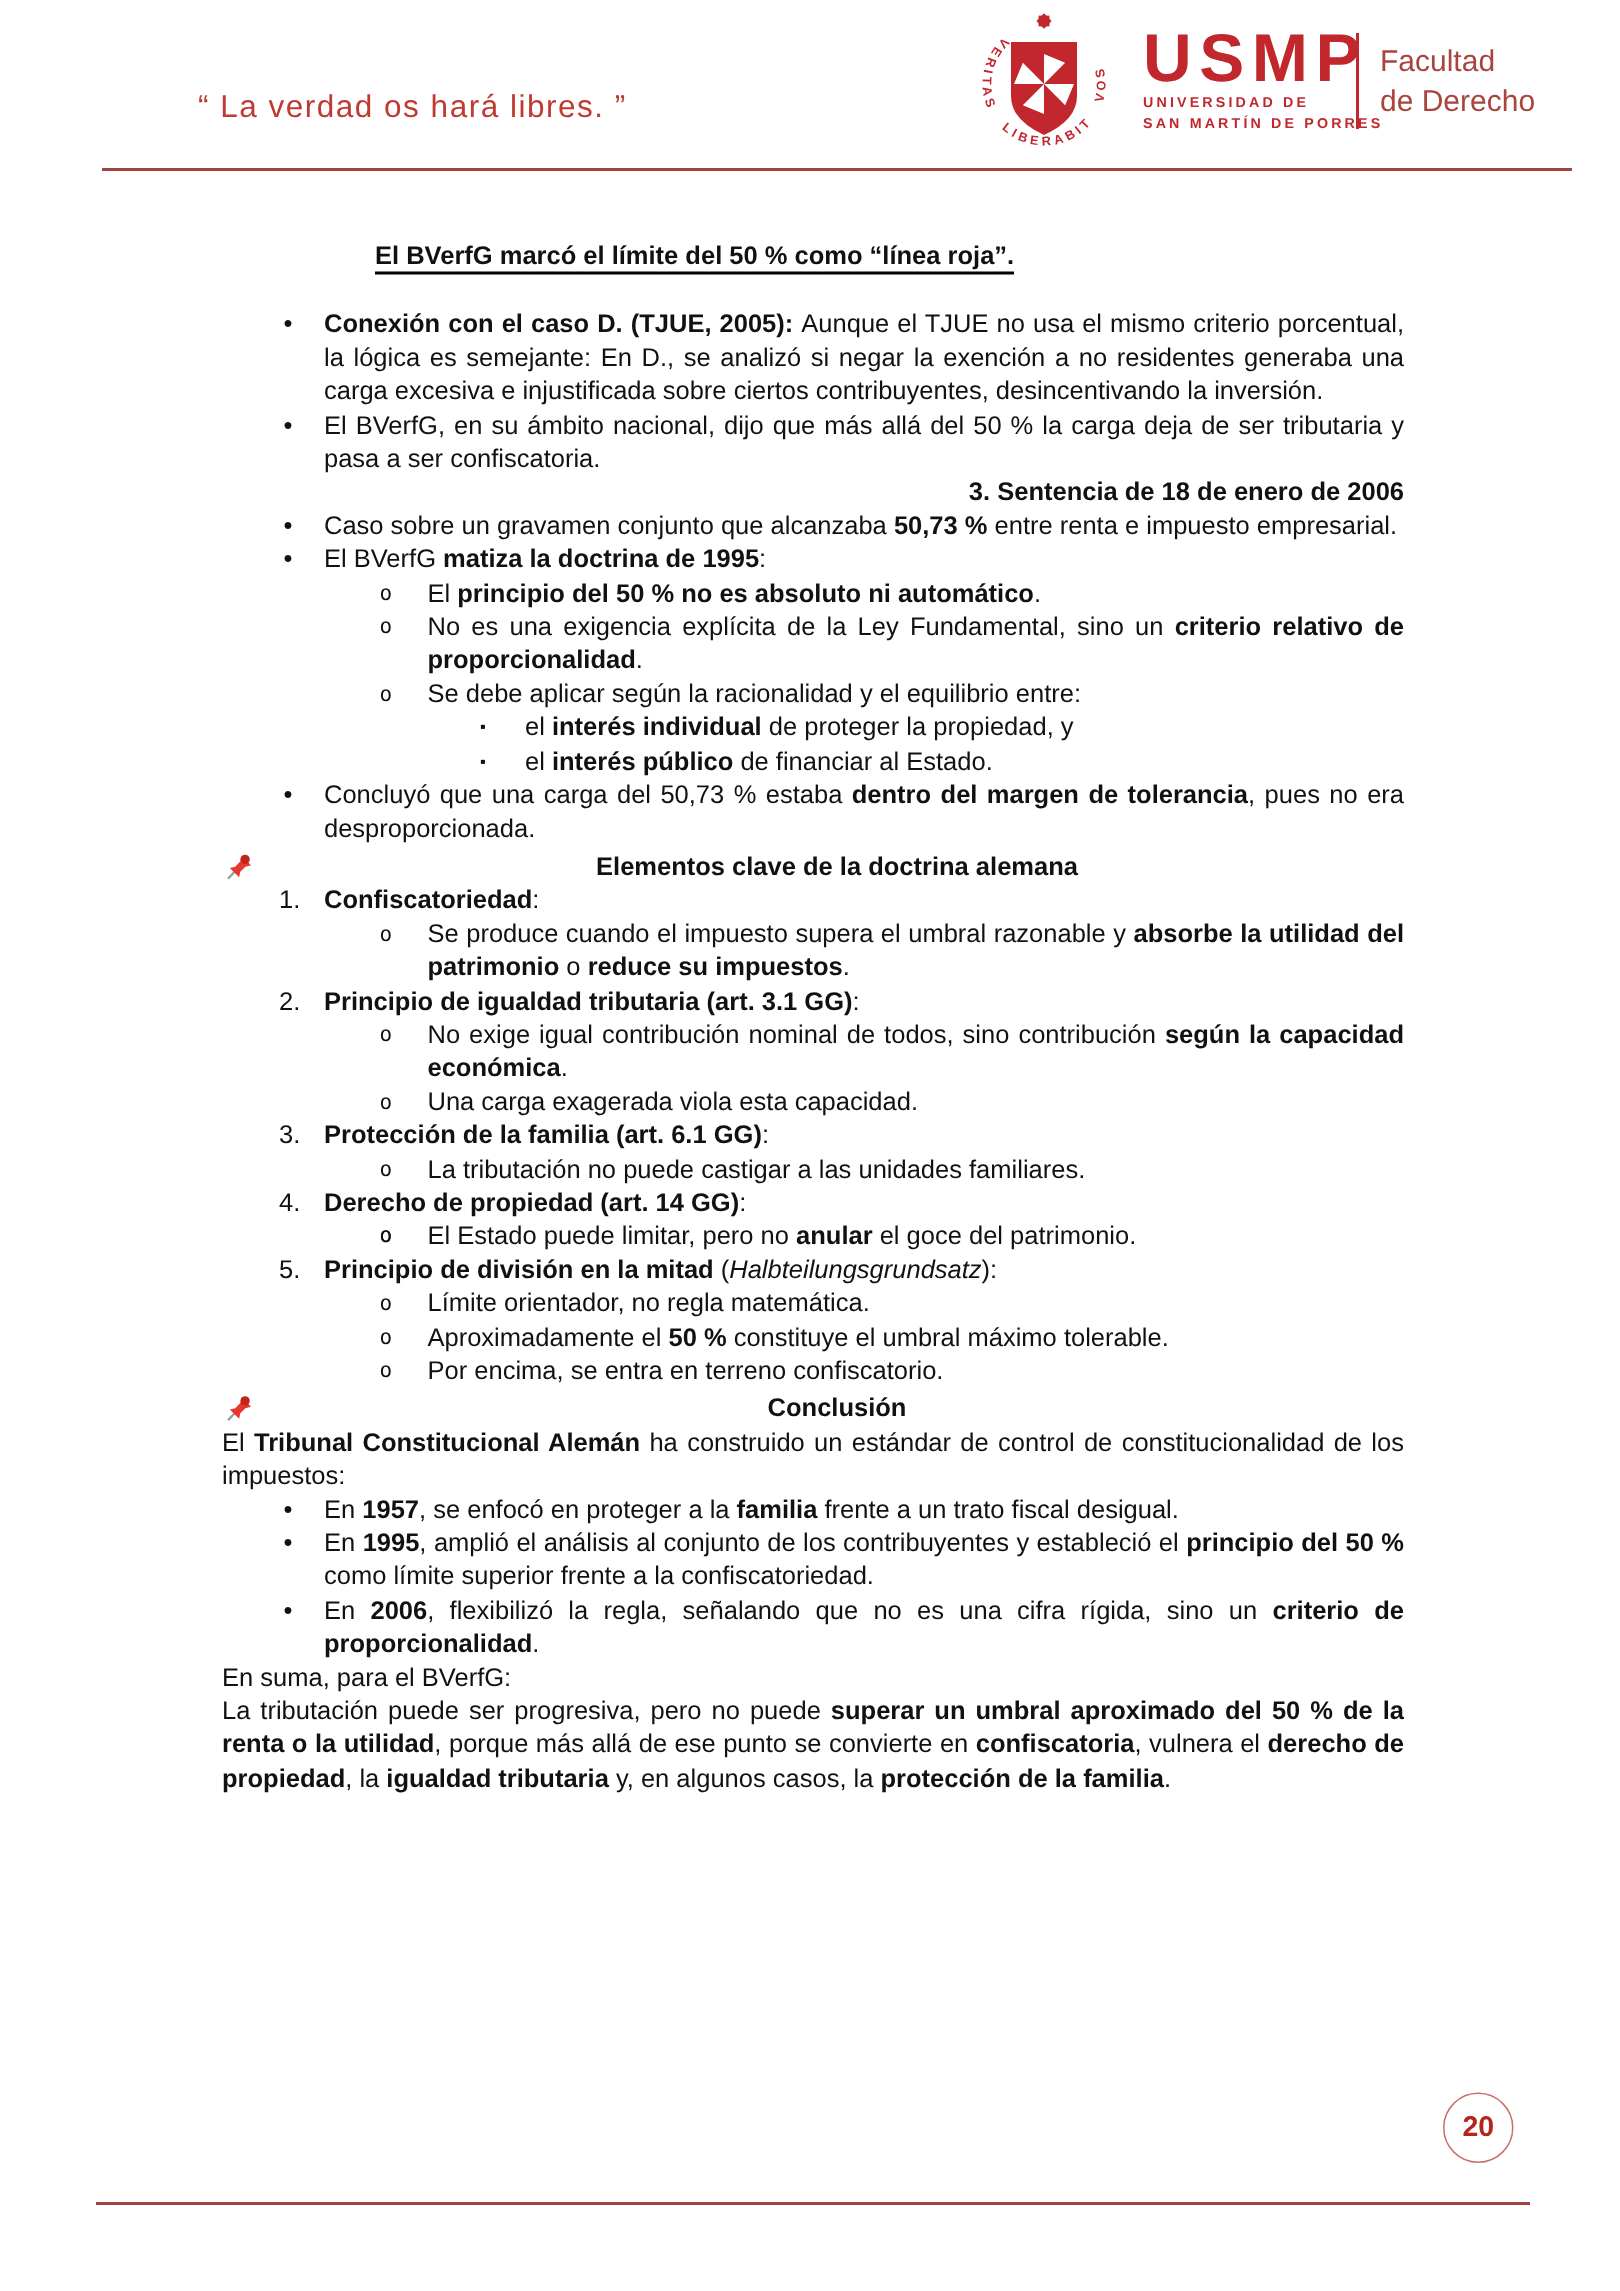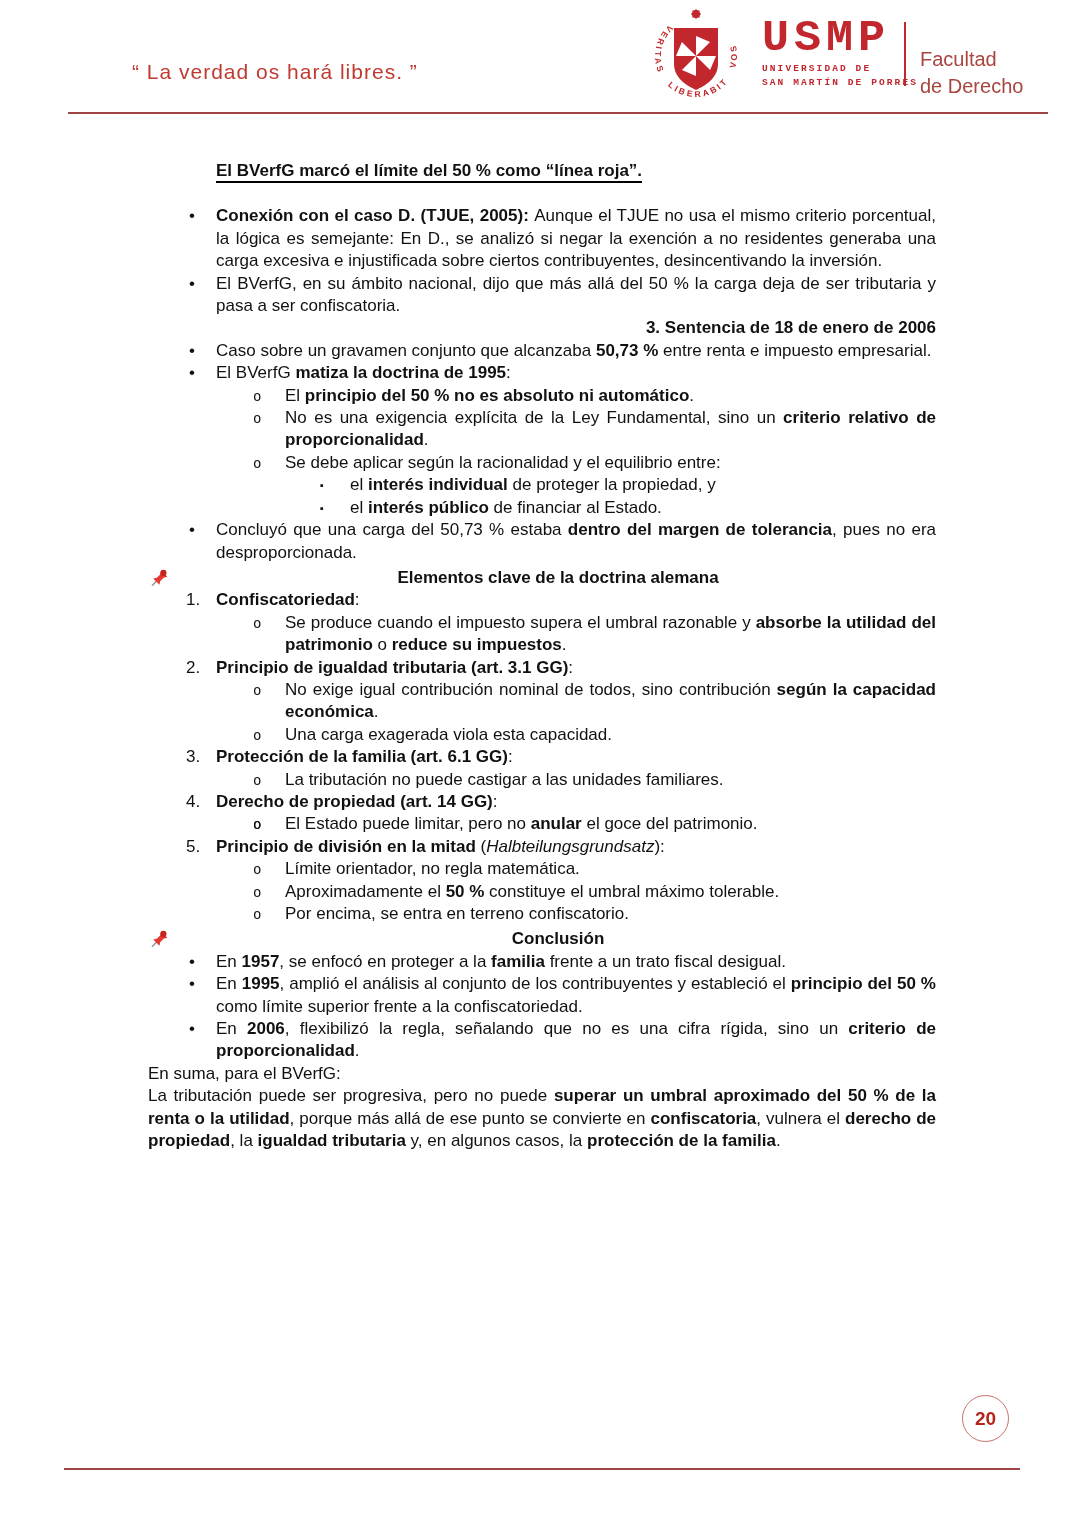--- a/index.html
+++ b/index.html
@@ -21,55 +21,55 @@
     overflow:hidden;
   }
 
   
   .header{position:absolute;top:0;left:0;width:1080px;height:120px;}
   .quote{
     position:absolute;left:132px;top:60px;
     font-size:21px;letter-spacing:1px;color:var(--quote-red);
   }
   .shield-svg{position:absolute;left:640px;top:4px;}
-  .wordmark{position:absolute;left:762px;top:16px;font-family:Liberation Mono, monospace;}
+  .wordmark{position:absolute;left:762px;top:16px;}
   .acronym{
     font-size:45px;font-weight:700;letter-spacing:5px;
     color:var(--brand);line-height:1;
   }
   .uni-line{
     font-size:9.5px;font-weight:700;letter-spacing:2.1px;
     color:var(--brand);line-height:13px;margin-top:1px;
   }
   .uni-line:first-of-type{margin-top:7px;}
   .logo-divider{
     position:absolute;left:904px;top:22px;width:2px;height:64px;
     background:var(--brand);
   }
   .faculty{
-    position:absolute;left:920px;top:46px;
+    position:absolute;left:920px;top:28px;
     font-size:20px;color:var(--muted-red);line-height:27px;
   }
   .header-rule{
     position:absolute;left:68px;top:112px;width:980px;height:2px;
     background:var(--rule);
   }
 
   
   .content{
     position:absolute;left:148px;top:160px;width:788px;
     font-size:17px;line-height:22.4px;
   }
   .blk{position:relative;text-align:justify;}
   .sb{font-weight:700;}
   .si{font-style:italic;}
   .marker{position:absolute;top:0;}
 
   .t-heading{margin-left:68px;margin-bottom:23px;font-weight:700;text-align:left;}
-  .t-heading .txt{border-bottom:2px solid #000;padding-bottom:1px;}
+  .t-heading .txt{border-bottom:2px solid #000;padding-bottom:1px;margin-left:34px;}
 
   .t-parabold{font-weight:700;text-align:right;margin-top:0;}
   .t-para{}
 
   .t-b1{padding-left:68px;}
   .t-b1>.marker{left:41px;}
 
   .t-num{padding-left:68px;}
   .t-num>.marker{left:38px;}
   .t-num .txt>span:first-child{font-weight:700;}
@@ -171,20 +171,21 @@
       <div class="blk t-b2"><span class="marker">o</span><span class="txt"><span>Límite orientador, no regla matemática.</span></span></div>
       <div class="blk t-b2"><span class="marker">o</span><span class="txt"><span>Aproximadamente el </span><span class="sb">50 %</span><span> constituye el umbral máximo tolerable.</span></span></div>
       <div class="blk t-b2"><span class="marker">o</span><span class="txt"><span>Por encima, se entra en terreno confiscatorio.</span></span></div>
       <div class="blk t-pin">
   <span class="pin"><svg width="20" height="20" viewBox="0 0 20 20" aria-hidden="true">
             <line x1="7" y1="12.5" x2="2" y2="17.8" stroke="#9b9b9b" stroke-width="1.6"></line>
             <path d="M11.2 2.6 L17.4 8.8 L13.6 9.8 L10.2 13.2 L9.4 16.8 L3.2 10.6 L6.8 9.8 L10.2 6.4 Z" fill="#e53830"></path>
             <circle cx="13.4" cy="4.9" r="3.1" fill="#c1251c"></circle>
           </svg></span>
 <span class="txt"><span class="sb">Conclusión</span></span></div>
+      <div class="blk t-para"><span class="txt"><span>El </span><span class="sb">Tribunal Constitucional Alemán</span><span> ha construido un estándar de control de constitucionalidad de los impuestos:</span></span></div>
       <div class="blk t-b1"><span class="marker">•</span><span class="txt"><span>En </span><span class="sb">1957</span><span>, se enfocó en proteger a la </span><span class="sb">familia</span><span> frente a un trato fiscal desigual.</span></span></div>
       <div class="blk t-b1"><span class="marker">•</span><span class="txt"><span>En </span><span class="sb">1995</span><span>, amplió el análisis al conjunto de los contribuyentes y estableció el </span><span class="sb">principio del 50 %</span><span> como límite superior frente a la confiscatoriedad.</span></span></div>
       <div class="blk t-b1"><span class="marker">•</span><span class="txt"><span>En </span><span class="sb">2006</span><span>, flexibilizó la regla, señalando que no es una cifra rígida, sino un </span><span class="sb">criterio de proporcionalidad</span><span>.</span></span></div>
       <div class="blk t-para"><span class="txt"><span>En suma, para el BVerfG:</span></span></div>
       <div class="blk t-para"><span class="txt"><span>La tributación puede ser progresiva, pero no puede </span><span class="sb">superar un umbral aproximado del 50 % de la renta o la utilidad</span><span>, porque más allá de ese punto se convierte en </span><span class="sb">confiscatoria</span><span>, vulnera el </span><span class="sb">derecho de propiedad</span><span>, la </span><span class="sb">igualdad tributaria</span><span> y, en algunos casos, la </span><span class="sb">protección de la familia</span><span>.</span></span></div>
     </div>
 
   <div class="page-circle">
     <span>20</span>
   </div>

